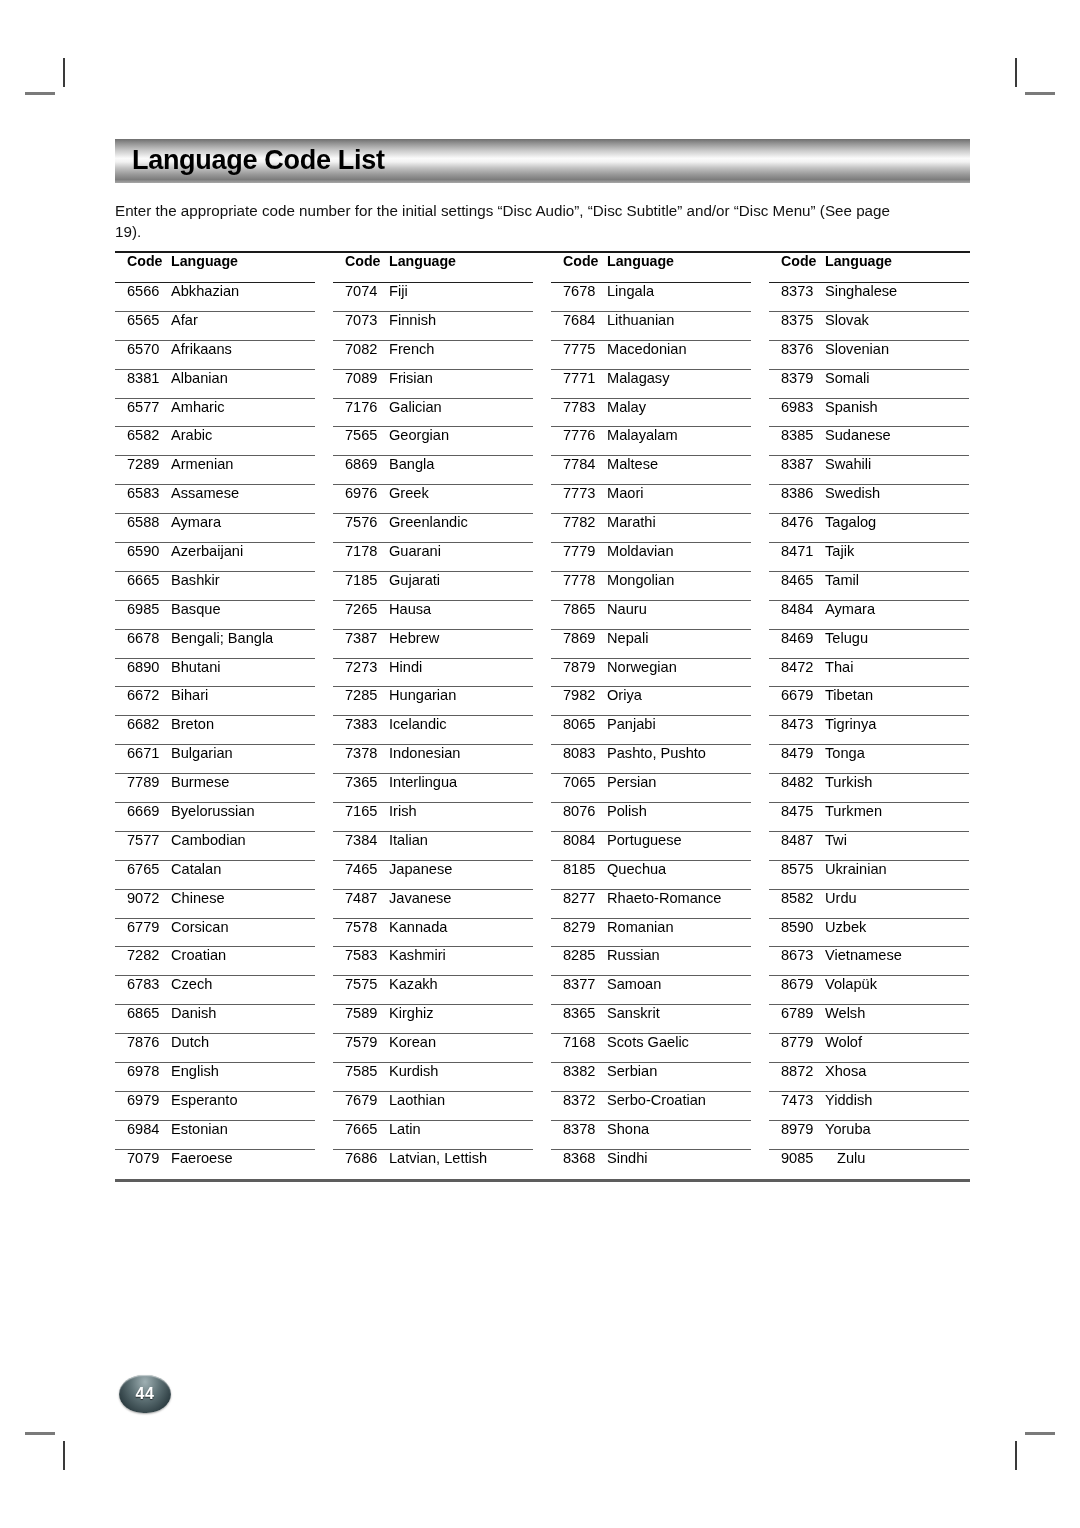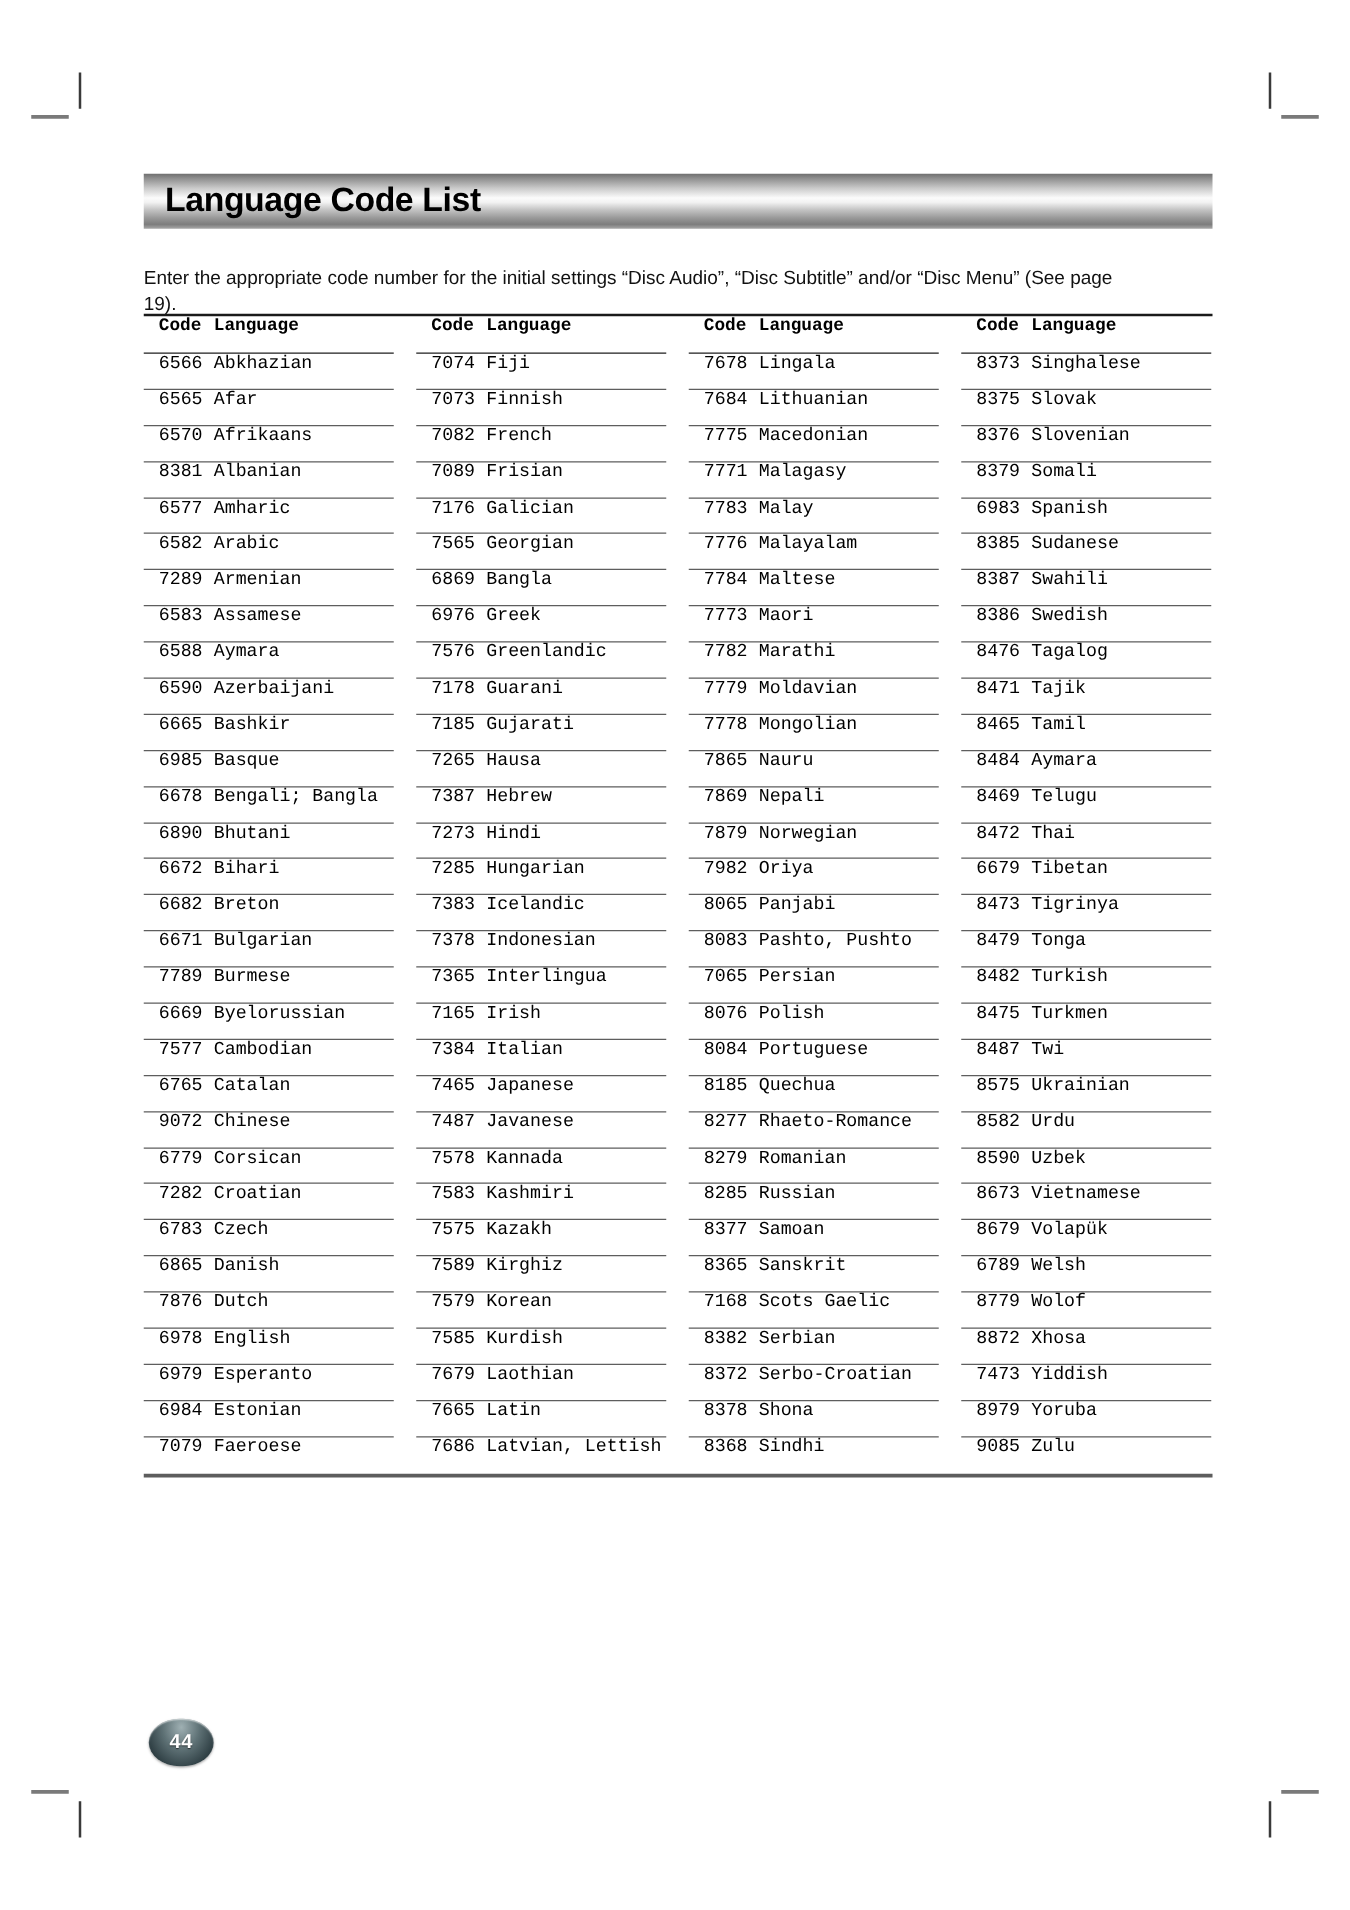--- a/index.html
+++ b/index.html
@@ -62,21 +62,21 @@
     font-weight: bold;
     letter-spacing: -0.3px;
     color: #000000;
     white-space: nowrap;
   }
 
   
   .intro {
     position: absolute;
     left: 115px;
-    top: 196px;
+    top: 184px;
     width: 800px;
     font-size: 15.2px;
     line-height: 21px;
     color: #111111;
     margin-top: 16px;
   }
 
   
   .table-area {
     position: absolute;
@@ -91,21 +91,20 @@
   }
   .table-bottom-rule {
     width: 855px;
     height: 3px;
     background: #5d5d5d;
     margin-top: 0px;
   }
   .cols {
     display: flex;
     width: 855px;
-    font-family: Liberation Mono, monospace;
   }
   .col {
     width: 200px;
     margin-right: 18px;
   }
   .col:last-child { margin-right: 0; }
 
   .row {
     display: flex;
     align-items: baseline;
@@ -687,21 +686,21 @@
           <div class="lang">Xhosa</div>
         </div>
         <div class="row">
           <div class="code">7473</div>
           <div class="lang">Yiddish</div>
         </div>
         <div class="row">
           <div class="code">8979</div>
           <div class="lang">Yoruba</div>
         </div>
-        <div class="row" style="border-bottom: none;">
+        <div class="row" style="border-bottom: none; gap: 12px;">
           <div class="code">9085</div>
           <div class="lang">Zulu</div>
         </div>
       </div>
   </div>
   <div class="table-bottom-rule"></div>
 </div>
 
 <div class="page-badge">
   <span>44</span>

